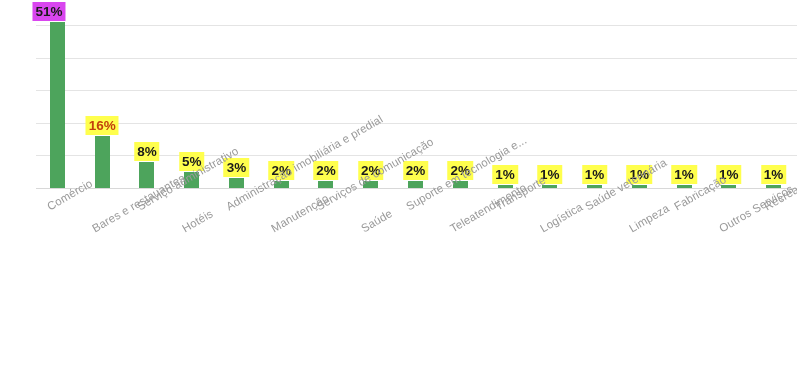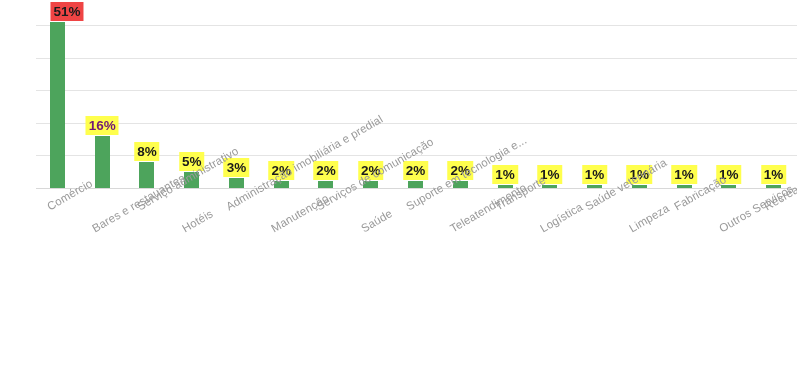--- a/index.html
+++ b/index.html
@@ -102,22 +102,22 @@
         <div class="bar" title="Teleatendimento 2%" style="left: 416.765px; height: 6.52px; background: rgb(77, 164, 92);"></div>
         <div class="bar" title="Transporte 1%" style="left: 461.529px; height: 3.26px; background: rgb(77, 164, 92);"></div>
         <div class="bar" title="Logística 1%" style="left: 506.294px; height: 3.26px; background: rgb(77, 164, 92);"></div>
         <div class="bar" title="Saúde veterinária 1%" style="left: 551.059px; height: 3.26px; background: rgb(77, 164, 92);"></div>
         <div class="bar" title="Limpeza 1%" style="left: 595.824px; height: 3.26px; background: rgb(77, 164, 92);"></div>
         <div class="bar" title="Fabricação 1%" style="left: 640.588px; height: 3.26px; background: rgb(77, 164, 92);"></div>
         <div class="bar" title="Outros Serviços 1%" style="left: 685.353px; height: 3.26px; background: rgb(77, 164, 92);"></div>
         <div class="bar" title="Recreaçao e Lazer 1%" style="left: 730.118px; height: 3.26px; background: rgb(77, 164, 92);"></div>
       </div>
     <div id="value-labels">
-        <div class="value-label" style="left: 31px; top: 1.74px; background: #ef4444; color: rgb(27, 27, 27);">51%</div>
-        <div class="value-label" style="left: 66.1471px; top: 115.84px; background: rgb(255, 255, 77); color: #701a75;">16%</div>
+        <div class="value-label" style="left: 13px; top: 1.74px; background: #d946ef; color: rgb(27, 27, 27);">51%</div>
+        <div class="value-label" style="left: 66.1471px; top: 115.84px; background: rgb(255, 255, 77); color: #c2410c;">16%</div>
         <div class="value-label" style="left: 110.912px; top: 141.92px; background: rgb(255, 255, 77); color: rgb(27, 27, 27);">8%</div>
         <div class="value-label" style="left: 155.676px; top: 151.7px; background: rgb(255, 255, 77); color: rgb(27, 27, 27);">5%</div>
         <div class="value-label" style="left: 200.441px; top: 158.22px; background: rgb(255, 255, 77); color: rgb(27, 27, 27);">3%</div>
         <div class="value-label" style="left: 245.206px; top: 161.48px; background: rgb(255, 255, 77); color: rgb(27, 27, 27);">2%</div>
         <div class="value-label" style="left: 289.971px; top: 161.48px; background: rgb(255, 255, 77); color: rgb(27, 27, 27);">2%</div>
         <div class="value-label" style="left: 334.735px; top: 161.48px; background: rgb(255, 255, 77); color: rgb(27, 27, 27);">2%</div>
         <div class="value-label" style="left: 379.5px; top: 161.48px; background: rgb(255, 255, 77); color: rgb(27, 27, 27);">2%</div>
         <div class="value-label" style="left: 424.265px; top: 161.48px; background: rgb(255, 255, 77); color: rgb(27, 27, 27);">2%</div>
         <div class="value-label" style="left: 469.029px; top: 164.74px; background: rgb(255, 255, 77); color: rgb(27, 27, 27);">1%</div>
         <div class="value-label" style="left: 513.794px; top: 164.74px; background: rgb(255, 255, 77); color: rgb(27, 27, 27);">1%</div>

